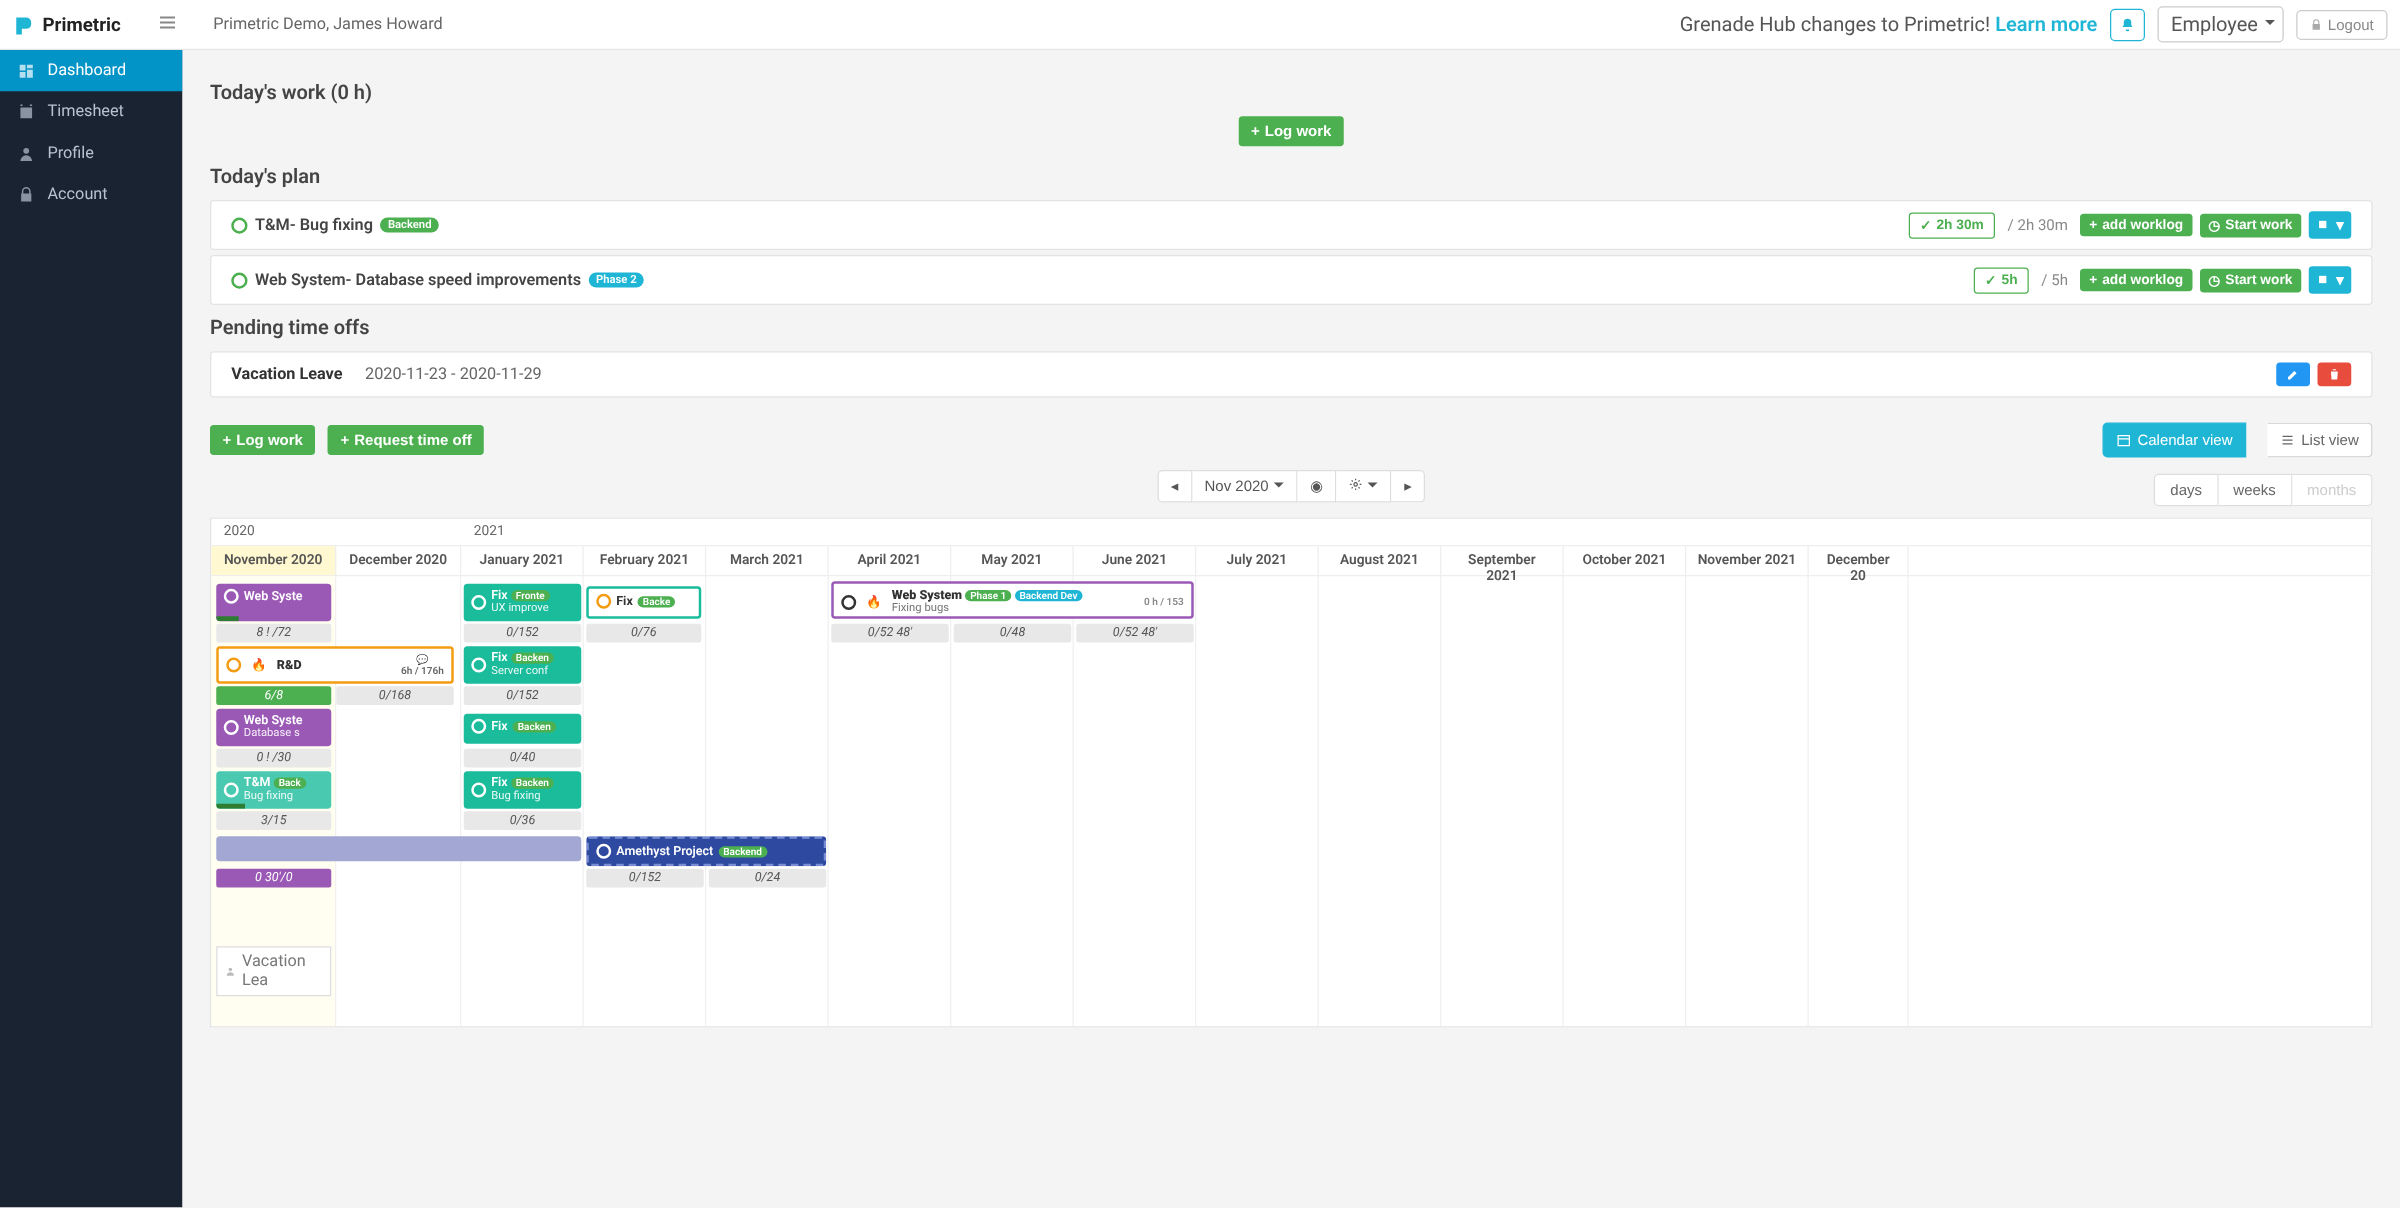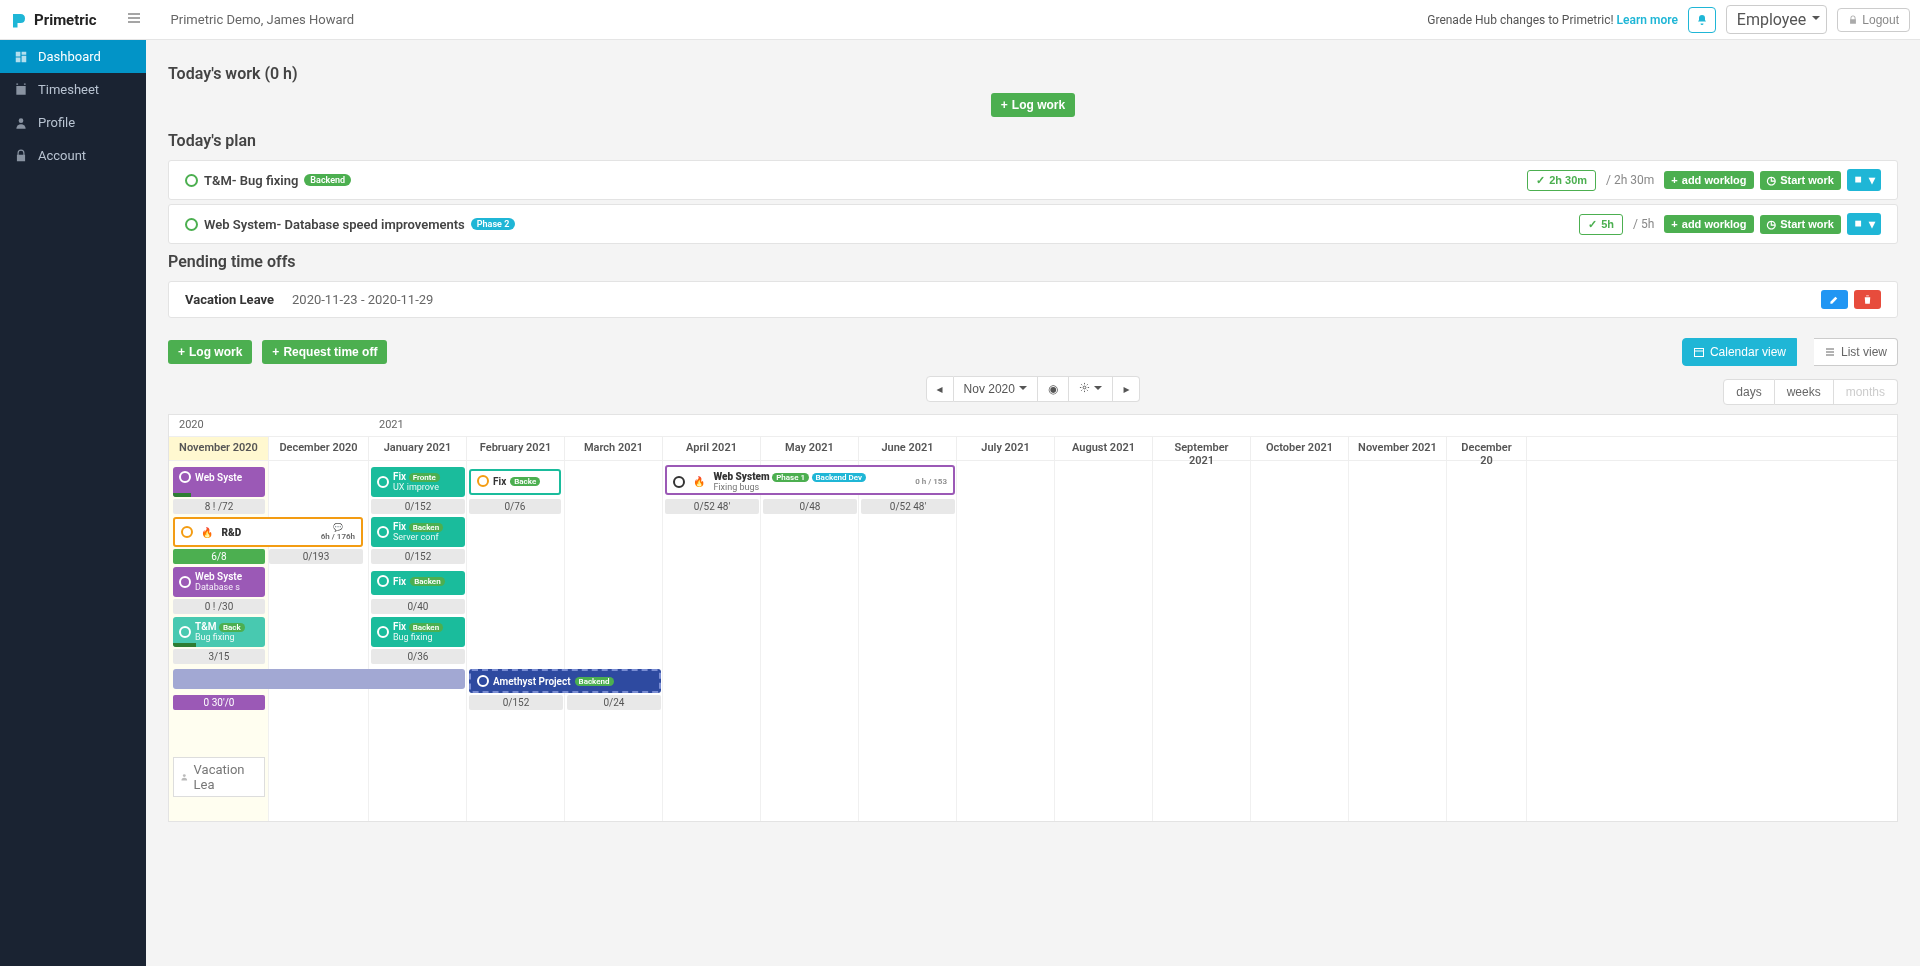--- a/index.html
+++ b/index.html
@@ -3,21 +3,21 @@
 <meta charset="utf-8">
 <style>
 * { box-sizing: border-box; margin: 0; padding: 0; }
 body { font-family: -apple-system, BlinkMacSystemFont, "Segoe UI", Roboto, sans-serif; font-size: 13px; color: #333; background: #f5f5f5; }
 .topbar { height: 40px; background: #fff; border-bottom: 1px solid #e5e5e5; display: flex; align-items: center; padding: 0 10px; }
 .logo { display: flex; align-items: center; gap: 6px; font-weight: 700; font-size: 15px; color: #222; }
 .logo-icon { width: 18px; height: 18px; }
 .hamburger { margin-left: 30px; color: #888; cursor: pointer; }
 .breadcrumb { margin-left: 30px; color: #666; font-size: 13px; }
 .topbar-right { margin-left: auto; display: flex; align-items: center; gap: 10px; }
-.announce { color: #555; font-size: 12px; }
+.announce { color: #555; font-size: 16px; }
 .announce a { color: #1fb6d6; text-decoration: none; font-weight: 600; }
 .bell-btn { border: 1px solid #1fb6d6; border-radius: 4px; width: 28px; height: 26px; display: flex; align-items: center; justify-content: center; color: #1fb6d6; background: #fff; cursor: pointer; }
 .role-select { border: 1px solid #ccc; border-radius: 4px; padding: 4px 20px 4px 10px; font-size: 16px; color: #555; background: #fff; position: relative; min-width: 90px; }
 .role-select::after { content: ""; position: absolute; right: 6px; top: 50%; transform: translateY(-50%); border: 4px solid transparent; border-top-color: #555; }
 .logout-btn { border: 1px solid #ccc; border-radius: 4px; padding: 4px 10px; font-size: 12px; color: #888; background: #fff; cursor: pointer; display: flex; align-items: center; gap: 4px; }
 
 .layout { display: flex; height: calc(100vh - 40px); }
 .sidebar { width: 146px; background: #1a2332; color: #b8c3d1; flex-shrink: 0; }
 .sidebar-item { display: flex; align-items: center; gap: 10px; padding: 9px 14px; font-size: 13px; cursor: pointer; }
 .sidebar-item.active { background: #0294c7; color: #fff; }
@@ -79,21 +79,21 @@
 .tl-months div { border-right: 1px solid #eee; padding: 4px 8px; text-align:center;}
 .tl-month.current { background: #fff8d0; }
 .tl-body { position: relative; height: 360px; }
 .tl-grid { position: absolute; inset: 0; display: flex; }
 .tl-grid div { border-right: 1px solid #f0f0f0; }
 
 .task { position: absolute; border-radius: 3px; color: #fff; font-size: 10px; overflow: hidden; }
 .task-inner { padding: 4px 6px; display:flex; align-items:center; gap:4px; font-weight:600;}
 .task-sub { font-size: 9px; font-weight: 400; opacity: 0.9; }
 .task-strip { position:absolute; left:0; bottom:0; height:4px; background:#2e7d32;}
-.task-meta { position: absolute; background: #e8e8e8; color: #555; font-size: 10px; text-align: center; padding: 2px 0; border-radius:2px;}
+.task-meta { position: absolute; background: #e8e8e8; color: #555; font-size: 10px; text-align: center; padding: 2px 0; border-radius:2px;font-style:italic;}
 .task-ring { width:12px; height:12px; border:2px solid #fff; border-radius:50%; flex-shrink:0;}
 .task-ring-g { width:12px; height:12px; border:2px solid #4caf50; border-radius:50%; flex-shrink:0; display:inline-block;}
 .task-ring-o { width:12px; height:12px; border:2px solid #f39c12; border-radius:50%; flex-shrink:0; display:inline-block;}
 .fire { color:#f39c12; font-size:10px;}
 .badge-t { background:#4caf50; color:#fff; font-size:8px; padding:0 4px; border-radius:6px;}
 .badge-tb { background:#1fb6d6; color:#fff; font-size:8px; padding:0 4px; border-radius:6px;}
 
 .vac { position:absolute; background:#fff; border:1px solid #ddd; color:#777; font-size:13px; padding:4px 6px; display:flex; align-items:center; gap:5px;}
 </style>
 </head>
@@ -352,21 +352,21 @@
               <span class="task-ring-o"></span>
               <span class="fire">🔥</span>
               <b>R&amp;D</b>
             <div style="margin-left:auto; text-align:center; font-size:8px; color:#666;">
                 <div>💬</div>
                 <div>6h / 176h</div>
               </div>
           </div>
         </div>
         <div class="task-meta" style="left:4px; top:88px; width:92px; background:#4caf50; color:#fff;">6/8</div>
-        <div class="task-meta" style="left:100px; top:88px; width:94px;">0/193</div>
+        <div class="task-meta" style="left:100px; top:88px; width:94px;">0/168</div>
 
         <div class="task" style="left:202px; top:56px; width:94px; height:30px; background:#1abc9c;">
           <div class="task-inner">
               <span class="task-ring"></span>
               <div>
                 <div><span>Fix</span> <span class="badge-t">Backen</span></div>
                 <div class="task-sub">Server conf</div>
               </div>
             </div>
         </div>

